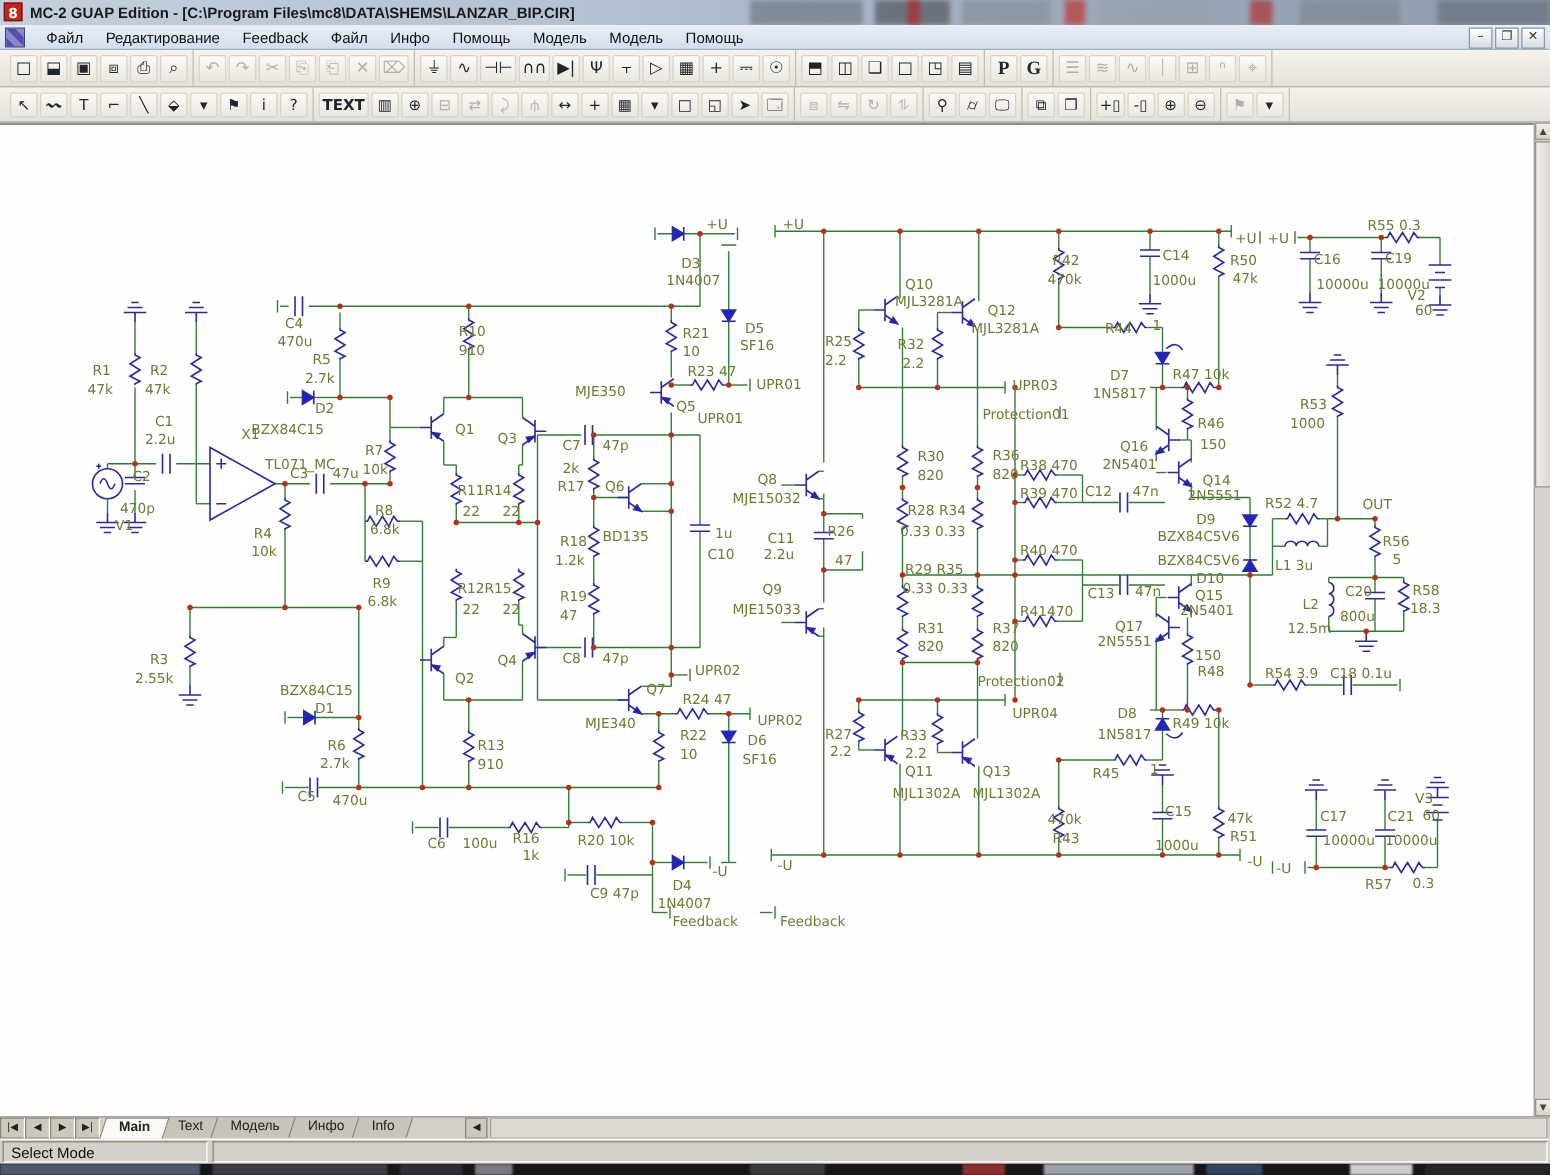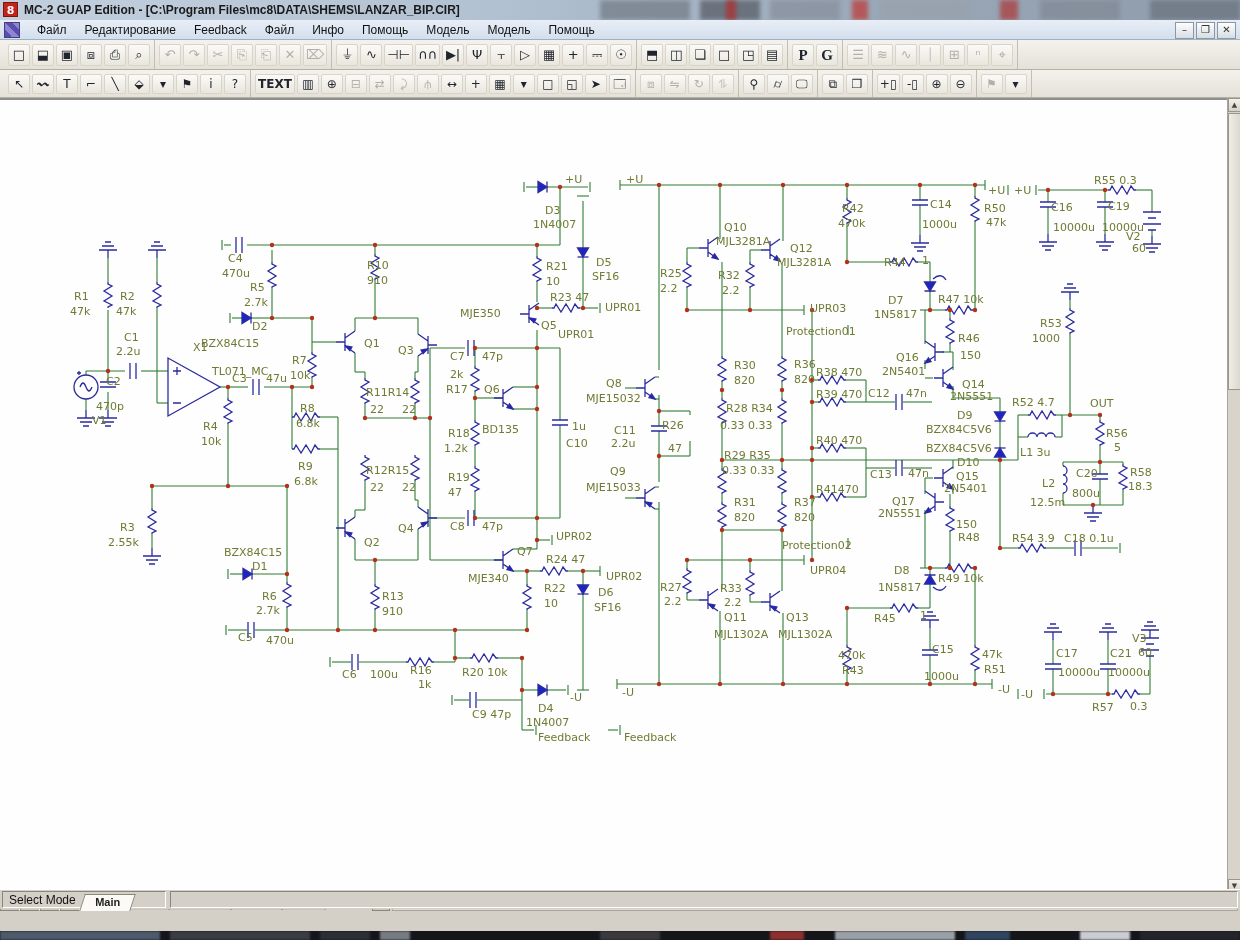--- a/index.html
+++ b/index.html
@@ -39,21 +39,21 @@
   
   #tabrow{position:absolute;left:0;top:893px;width:1240px;height:18px;background:#d4d0c8;border-top:1px solid #9a968c;box-sizing:border-box;display:flex;align-items:stretch;}
   .nav-btn{width:18px;border:1px solid #8a8678;border-right-color:#fff;background:#ccc8be;font:8px/14px "DejaVu Sans",sans-serif;text-align:center;color:#222;}
   #tabs{display:flex;margin-left:2px;}
   .tab{position:relative;padding:1px 12px 0 12px;font-size:11px;color:#222;border-left:1px solid #8a8678;border-right:1px solid #8a8678;transform:skewX(-18deg);background:#c8c4ba;margin-right:-4px;height:15px;}
   .tab>span{display:inline-block;transform:skewX(18deg);}
   .tab.selected{background:#fbfaf6;font-weight:bold;z-index:2;border-top:1px solid #8a8678;}
   #hscroll-btn{margin-left:48px;width:16px;height:15px;background:#ccc8be;border:1px solid #8a8678;font:8px/13px "DejaVu Sans",sans-serif;text-align:center;color:#222;align-self:center;}
   #hscroll-track{flex:1;height:15px;background:#dedad2;border:1px solid #aaa69c;align-self:center;margin:0 2px;}
   
-  #statusbar{position:absolute;left:0;top:889px;width:1240px;height:20px;background:#d4d0c8;border-top:1px solid #fff;box-sizing:border-box;display:flex;}
+  #statusbar{position:absolute;left:0;top:911px;width:1240px;height:20px;background:#d4d0c8;border-top:1px solid #fff;box-sizing:border-box;display:flex;}
   .status-panel{border:1px solid;border-color:#8a8678 #fff #fff #8a8678;margin:1px 2px;padding:1px 6px;font-size:12px;color:#111;}
   #status-text{width:150px;}
   #status-rest{flex:1;}
   
   #taskbar{position:absolute;left:0;top:931px;width:1240px;height:9px;background:#14161a;overflow:hidden;}
   .task-blob{position:absolute;top:0;height:9px;filter:blur(1px);}
 </style>
 </head>
 <body>
 

